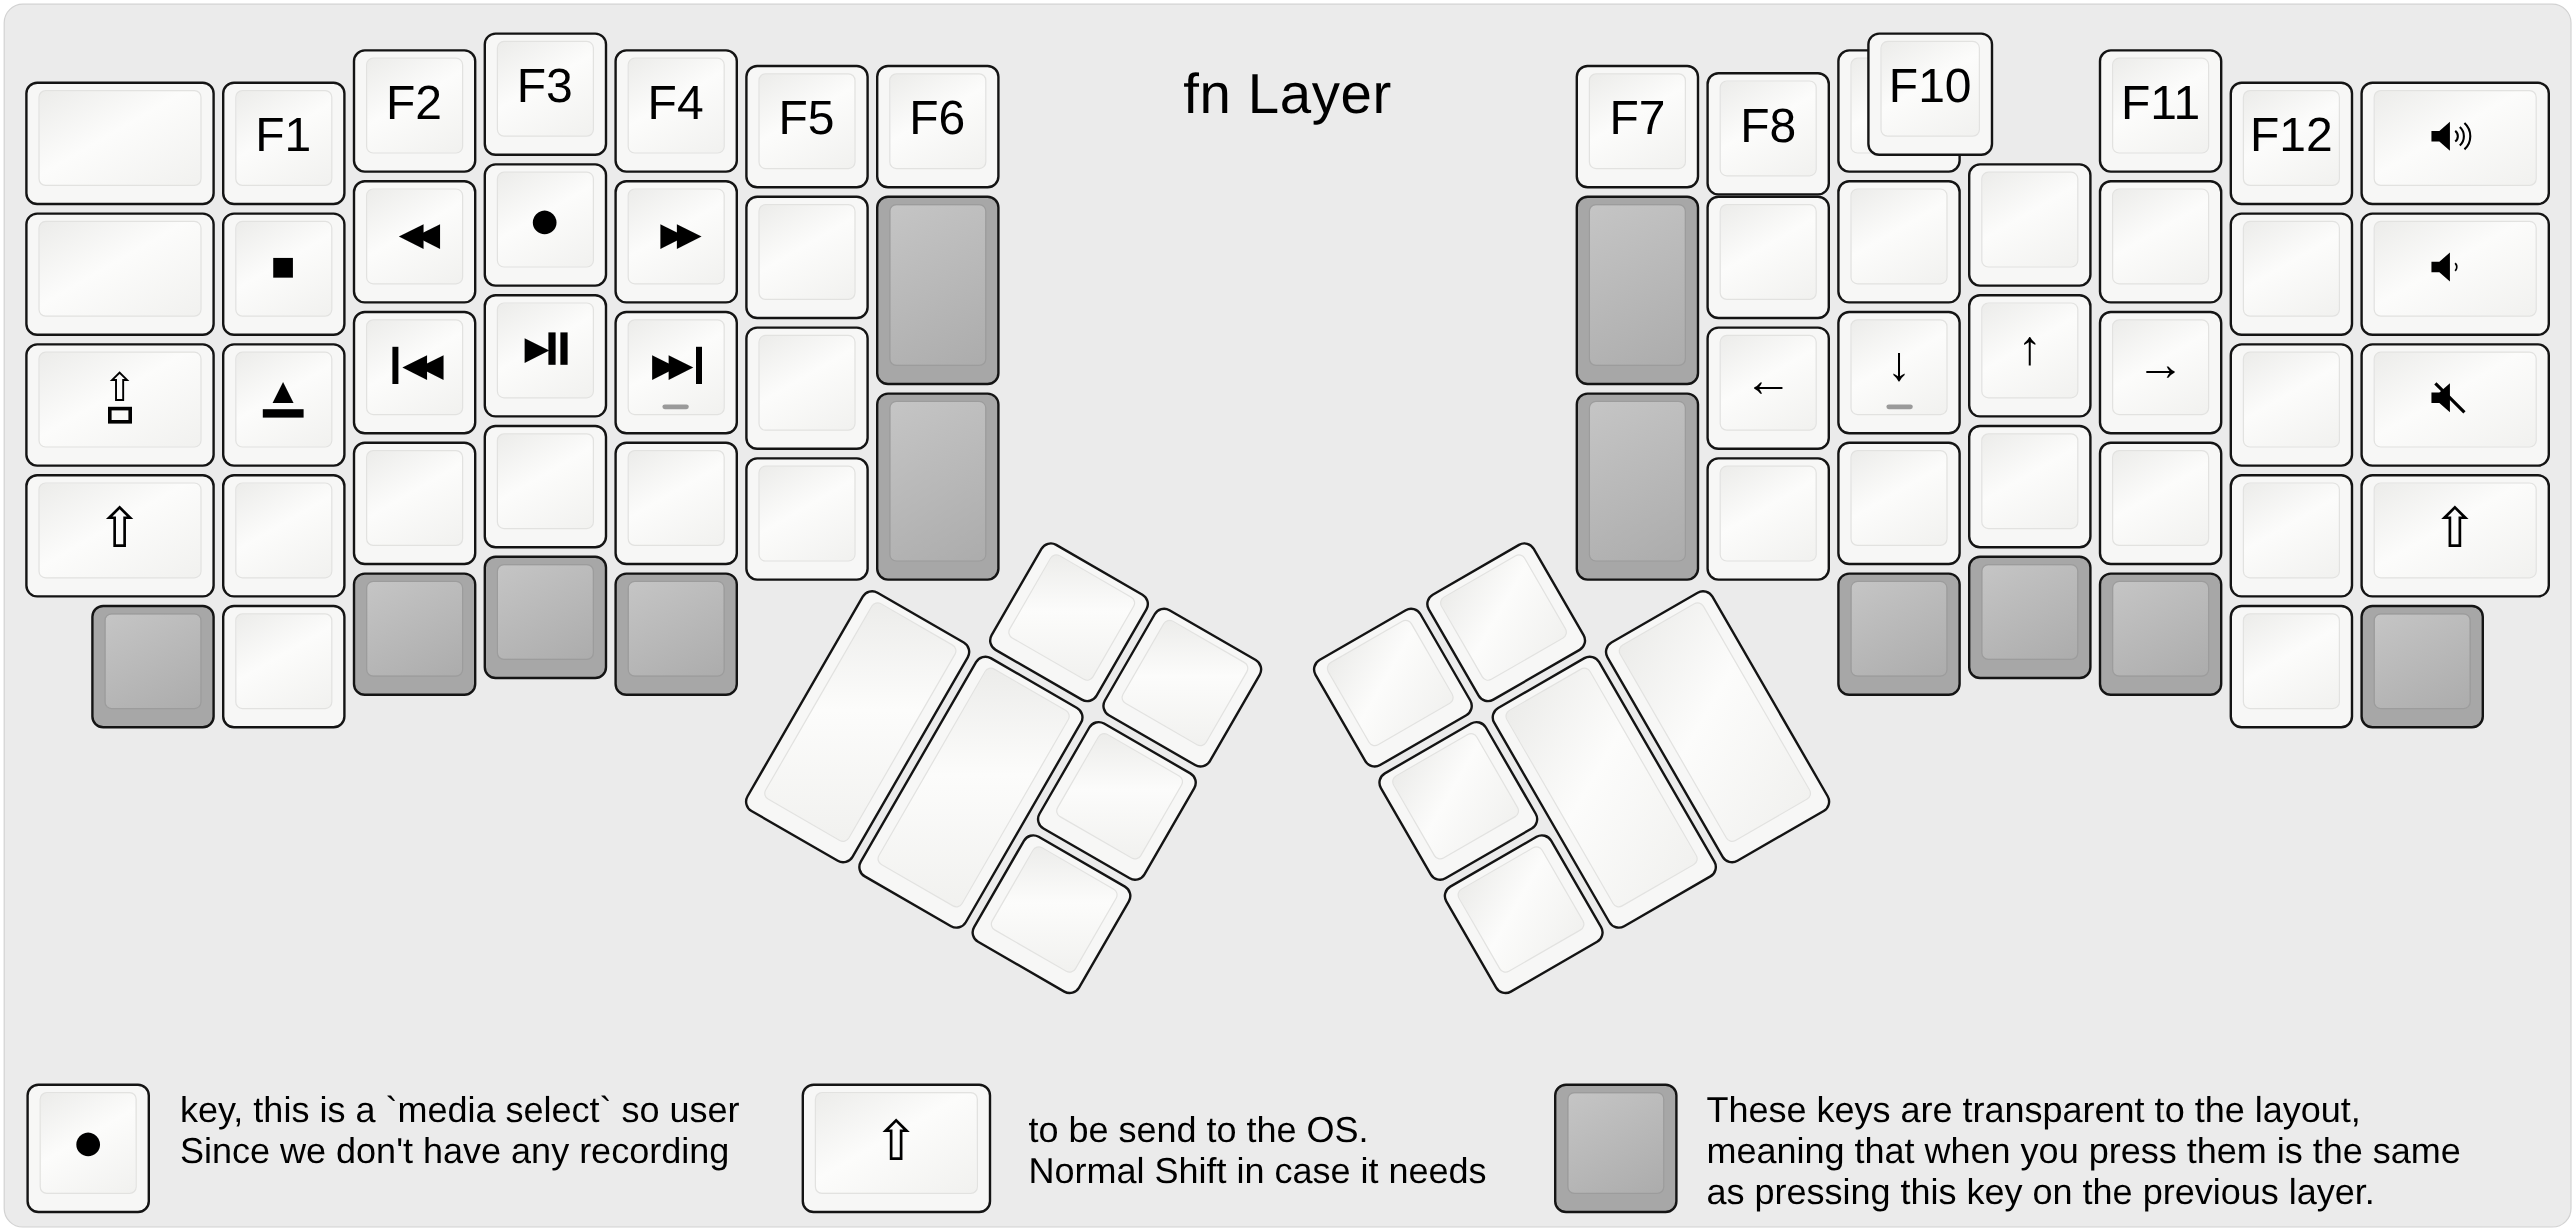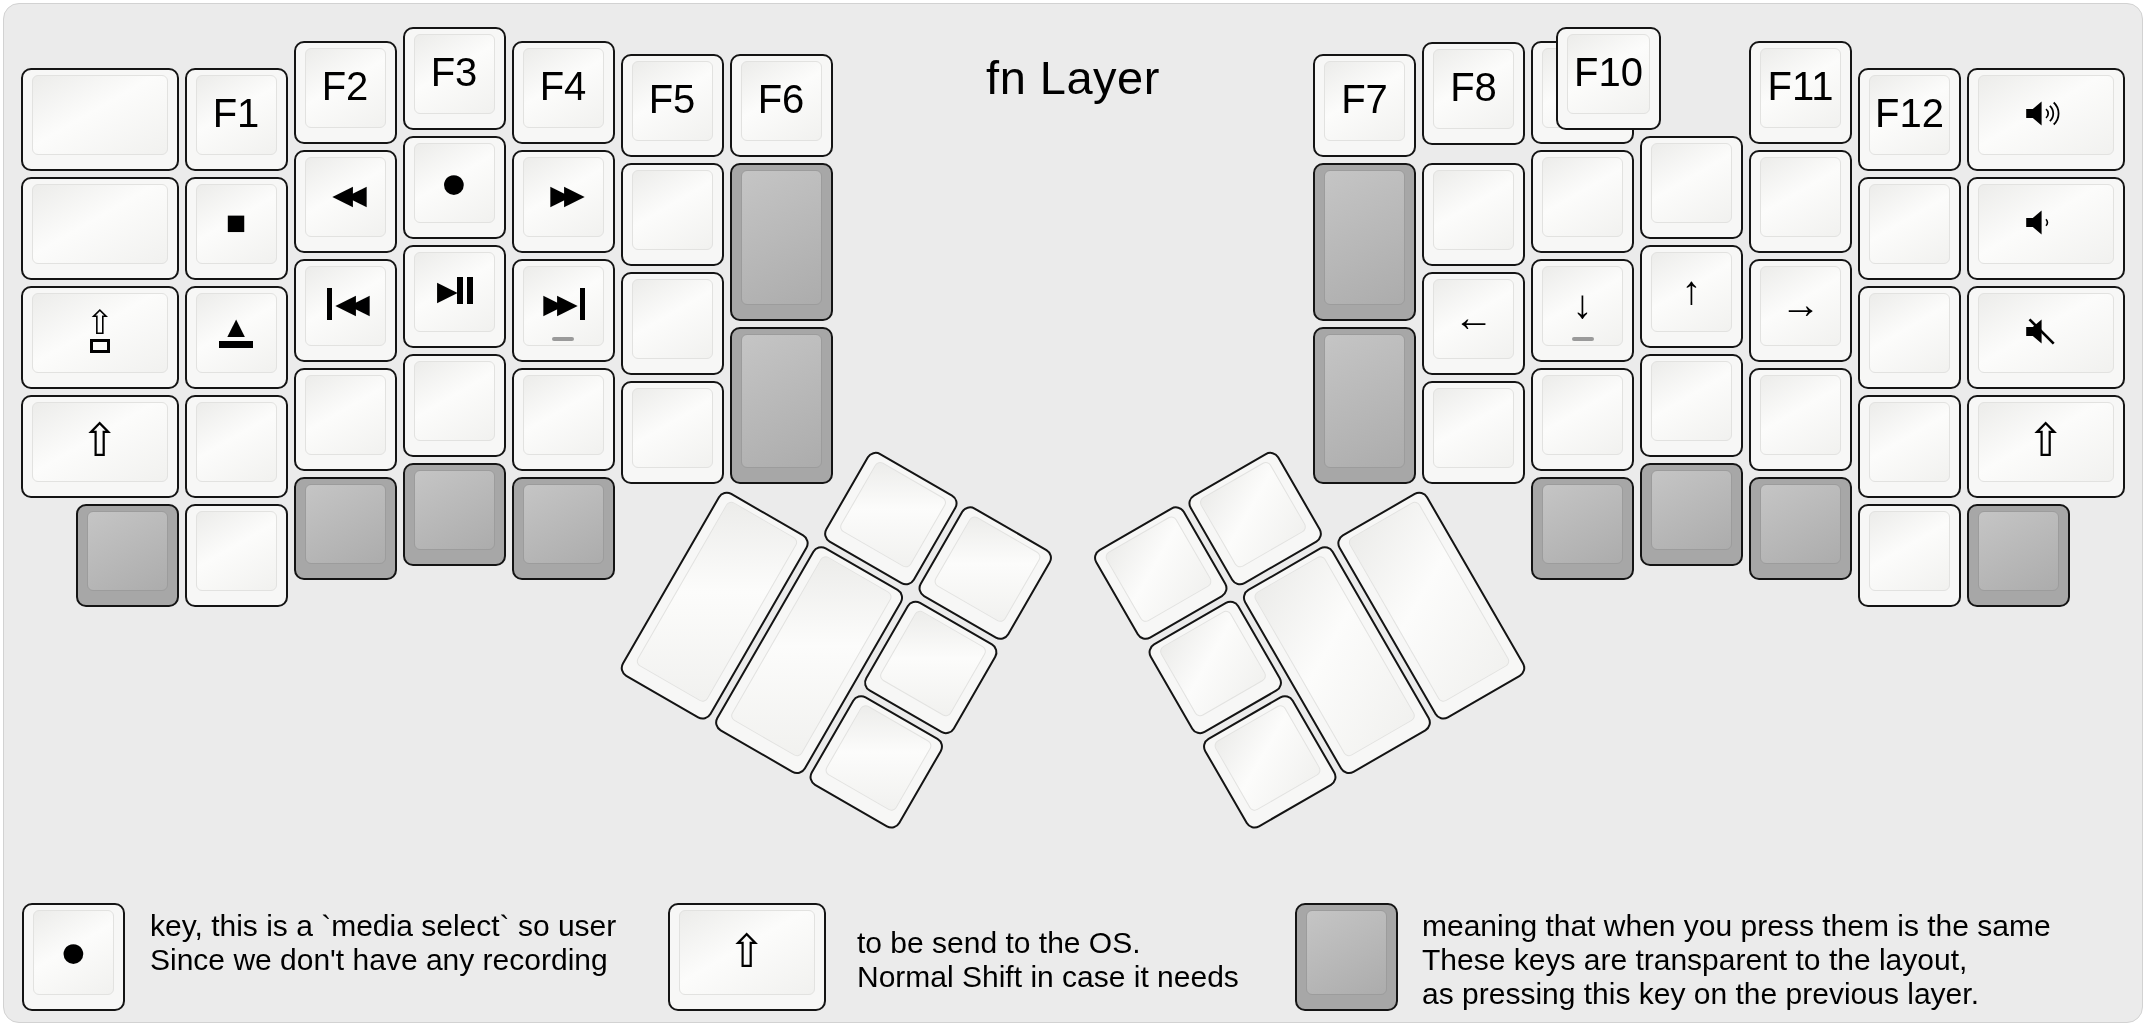--- a/index.html
+++ b/index.html
@@ -216,21 +216,21 @@
         <div class="klegend klabel">F7</div>
       </div>
       <div class="key k-gray" style="width: 103px; height: 157.5px; left: 1313px; top: 163.25px;">
         <div class="cap"></div>
         <div class="klegend"></div>
       </div>
       <div class="key k-gray" style="width: 103px; height: 157.5px; left: 1313px; top: 326.75px;">
         <div class="cap"></div>
         <div class="klegend"></div>
       </div>
-      <div class="key k-white" style="width: 103px; height: 103px; left: 1422px; top: 42px;">
+      <div class="key k-white" style="width: 103px; height: 103px; left: 1422px; top: 60px;">
         <div class="cap"></div>
         <div class="klegend klabel">F8</div>
       </div>
       <div class="key k-white" style="width: 103px; height: 103px; left: 1422px; top: 163.25px;">
         <div class="cap"></div>
         <div class="klegend"></div>
       </div>
       <div class="key k-white" style="width: 103px; height: 103px; left: 1422px; top: 272.25px;">
         <div class="cap"></div>
         <div class="klegend">
@@ -445,18 +445,18 @@
         <div>to be send to the OS.</div>
         <div>Normal Shift in case it needs</div>
       </div>
     </div>
     <div>
       <div class="key k-gray" style="width: 103px; height: 108.45px; left: 1295px; top: 903px;">
         <div class="cap"></div>
         <div class="klegend"></div>
       </div>
       <div class="legend-text" style="left: 1422px; top: 909px;">
+        <div>These keys are transparent to the layout,</div>
         <div>meaning that when you press them is the same</div>
-        <div>These keys are transparent to the layout,</div>
         <div>as pressing this key on the previous layer.</div>
       </div>
     </div>
   </div>
 
 </body></html>

